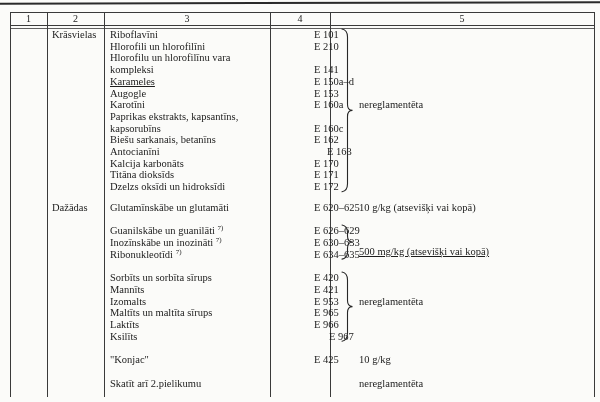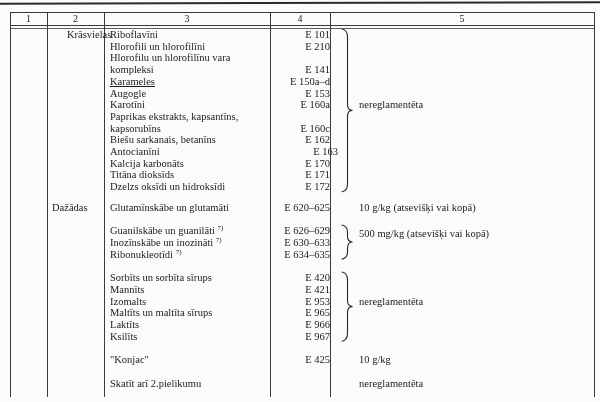--- a/index.html
+++ b/index.html
@@ -18,21 +18,21 @@
   .hcell {
     position: absolute; top: 12px; height: 13px;
     display: flex; align-items: center; justify-content: center;
     font-size: 10px; line-height: 13px;
   }
   .txt {
     position: absolute; height: 12px; line-height: 11.7px;
     font-size: 10.5px; white-space: nowrap;
   }
   .txt sup { font-size: 7px; line-height: 0; vertical-align: super; }
-  .ecode { text-align: right; }
+  .ecode { text-align: left; margin-left: 44px; }
   .brace { position: absolute; overflow: visible; }
   .brace path { stroke: #272727; fill: none; stroke-width: 1.1px; stroke-linecap: round; }
 </style>
 </head>
 <body>
 
 <div class="page">
   <div class="top-edge"></div>
 
   <div class="hline" style="left:10px; top:12px; width:585px; height:1.4px;"></div>
@@ -46,57 +46,57 @@
   <div class="vline" style="left:330px; top:12px; height:385px;"></div>
   <div class="vline" style="left:594px; top:12px; height:385px;"></div>
 
   <div class="hcell" style="left:10px;  width:37px;">1</div>
   <div class="hcell" style="left:47px;  width:57px;">2</div>
   <div class="hcell" style="left:104px; width:166px;">3</div>
   <div class="hcell" style="left:270px; width:60px;">4</div>
   <div class="hcell" style="left:330px; width:264px;">5</div>
 
   <div id="tbody">
-      <div class="txt " style="left: 52px; top: 29px; margin-left: 15px;">Krāsvielas</div>
+      <div class="txt " style="left: 52px; top: 29px;">Krāsvielas</div>
       <div class="txt " style="left: 110px; top: 29px;">Riboflavīni</div>
       <div class="txt ecode" style="left: 270px; top: 29px; width: 60px;">E 101</div>
       <div class="txt " style="left: 110px; top: 40.7px;">Hlorofili un hlorofilīni</div>
       <div class="txt ecode" style="left: 270px; top: 40.7px; width: 60px;">E 210</div>
       <div class="txt " style="left: 110px; top: 52.4px;">Hlorofilu un hlorofilīnu vara</div>
       <div class="txt " style="left: 110px; top: 64.1px;">kompleksi</div>
       <div class="txt ecode" style="left: 270px; top: 64.1px; width: 60px;">E 141</div>
       <div class="txt " style="left: 110px; top: 75.8px; text-decoration: underline;">Karameles</div>
       <div class="txt ecode" style="left: 270px; top: 75.8px; width: 60px;">E 150a–d</div>
       <div class="txt " style="left: 110px; top: 87.5px;">Augogle</div>
       <div class="txt ecode" style="left: 270px; top: 87.5px; width: 60px;">E 153</div>
       <div class="txt " style="left: 110px; top: 99.2px;">Karotīni</div>
       <div class="txt ecode" style="left: 270px; top: 99.2px; width: 60px;">E 160a</div>
       <div class="txt " style="left: 359px; top: 99.2px;">nereglamentēta</div>
       <div class="txt " style="left: 110px; top: 110.9px;">Paprikas ekstrakts, kapsantīns,</div>
       <div class="txt " style="left: 110px; top: 122.6px;">kapsorubīns</div>
       <div class="txt ecode" style="left: 270px; top: 122.6px; width: 60px;">E 160c</div>
       <div class="txt " style="left: 110px; top: 134.3px;">Biešu sarkanais, betanīns</div>
       <div class="txt ecode" style="left: 270px; top: 134.3px; width: 60px;">E 162</div>
       <div class="txt " style="left: 110px; top: 146px;">Antocianīni</div>
-      <div class="txt ecode" style="left: 278px; top: 146px; width: 60px; padding-left: 21px;">E 163</div>
+      <div class="txt ecode" style="left: 262px; top: 146px; width: 60px; padding-left: 21px;">E 163</div>
       <div class="txt " style="left: 110px; top: 157.7px;">Kalcija karbonāts</div>
       <div class="txt ecode" style="left: 270px; top: 157.7px; width: 60px;">E 170</div>
       <div class="txt " style="left: 110px; top: 169.4px;">Titāna dioksīds</div>
       <div class="txt ecode" style="left: 270px; top: 169.4px; width: 60px;">E 171</div>
       <div class="txt " style="left: 110px; top: 181.1px;">Dzelzs oksīdi un hidroksīdi</div>
       <div class="txt ecode" style="left: 270px; top: 181.1px; width: 60px;">E 172</div>
       <div class="txt " style="left: 52px; top: 202px;">Dažādas</div>
       <div class="txt " style="left: 110px; top: 202px;">Glutamīnskābe un glutamāti</div>
       <div class="txt ecode" style="left: 270px; top: 202px; width: 60px;">E 620–625</div>
       <div class="txt " style="left: 359px; top: 202px;">10 g/kg (atsevišķi vai kopā)</div>
       <div class="txt " style="left: 110px; top: 225.4px;">Guanilskābe un guanilāti <sup>7)</sup></div>
       <div class="txt ecode" style="left: 270px; top: 225.4px; width: 60px;">E 626–629</div>
       <div class="txt " style="left: 110px; top: 237.1px;">Inozīnskābe un inozināti <sup>7)</sup></div>
       <div class="txt ecode" style="left: 270px; top: 237.1px; width: 60px;">E 630–633</div>
-      <div class="txt " style="left: 359px; top: 228px;">500 mg/kg (atsevišķi vai kopā)</div>
+      <div class="txt " style="left: 359px; top: 246px; text-decoration: underline;">500 mg/kg (atsevišķi vai kopā)</div>
       <div class="txt " style="left: 110px; top: 248.8px;">Ribonukleotīdi <sup>7)</sup></div>
       <div class="txt ecode" style="left: 270px; top: 248.8px; width: 60px;">E 634–635</div>
       <div class="txt " style="left: 110px; top: 272.2px;">Sorbīts un sorbīta sīrups</div>
       <div class="txt ecode" style="left: 270px; top: 272.2px; width: 60px;">E 420</div>
       <div class="txt " style="left: 110px; top: 283.9px;">Mannīts</div>
       <div class="txt ecode" style="left: 270px; top: 283.9px; width: 60px;">E 421</div>
       <div class="txt " style="left: 110px; top: 295.6px;">Izomalts</div>
       <div class="txt ecode" style="left: 270px; top: 295.6px; width: 60px;">E 953</div>
       <div class="txt " style="left: 359px; top: 295.6px;">nereglamentēta</div>
       <div class="txt " style="left: 110px; top: 307.3px;">Maltīts un maltīta sīrups</div>

